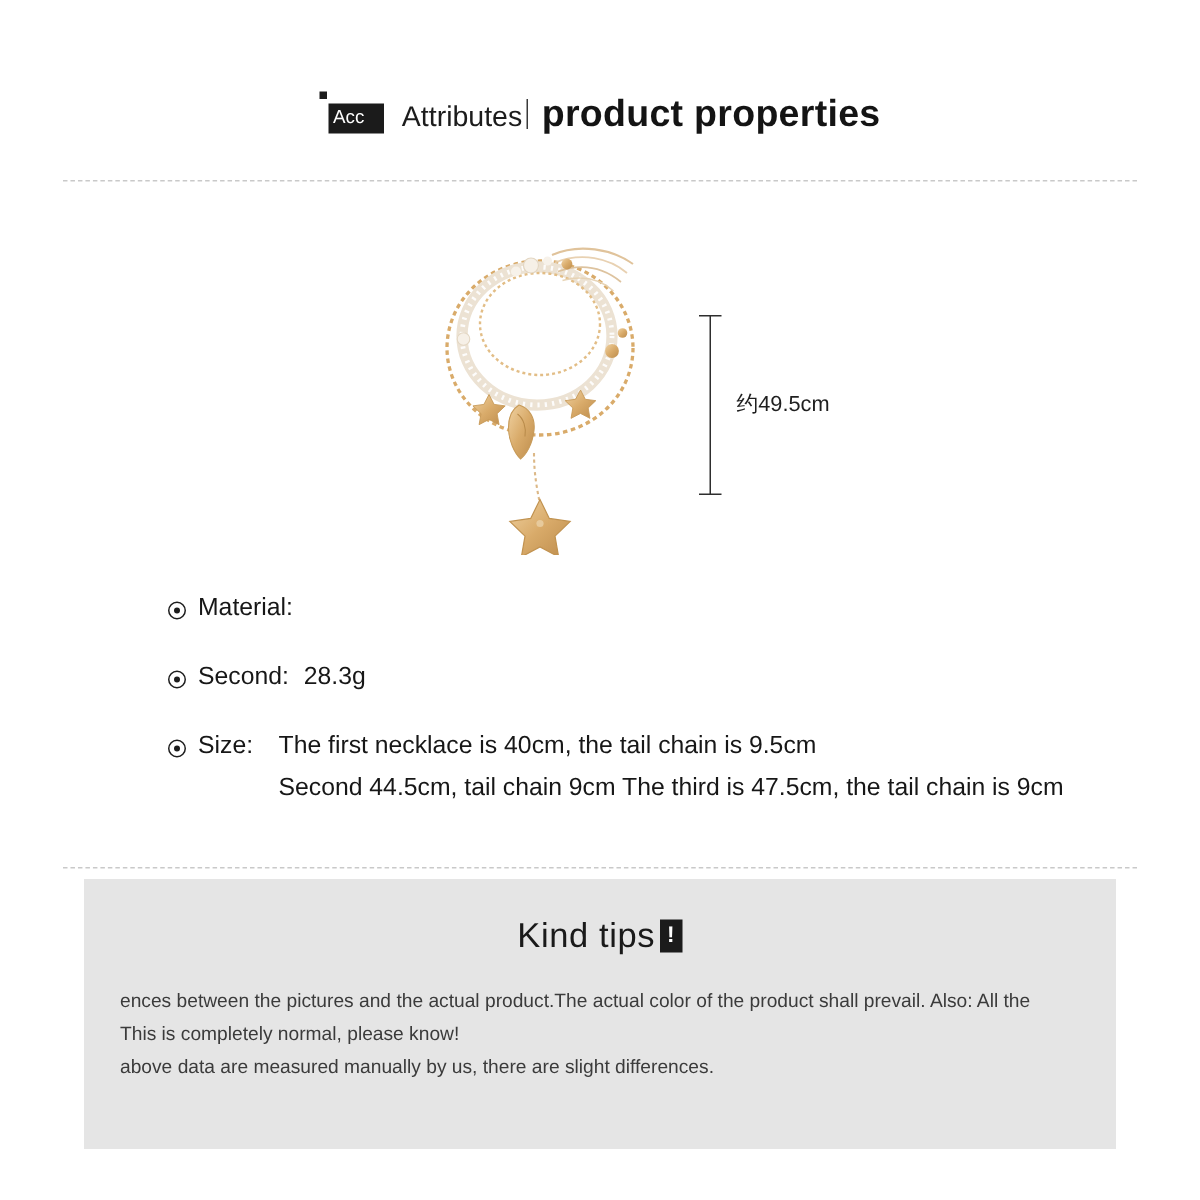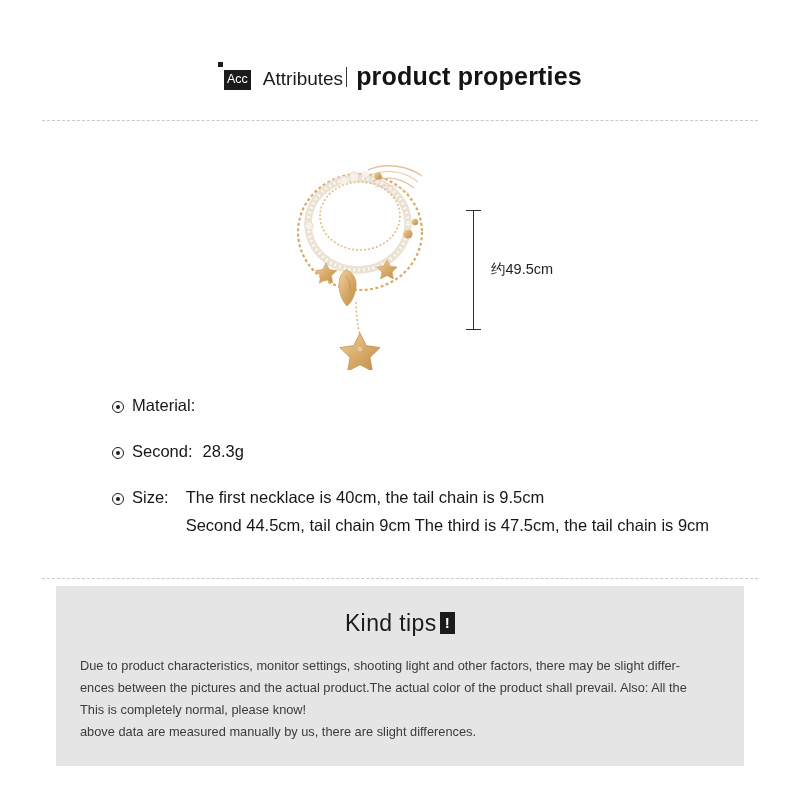--- a/index.html
+++ b/index.html
@@ -42,21 +42,21 @@
     position: relative;
     top: -18px;
     margin-right: 1px;
   }
   .badge {
     display: inline-block;
     background: #1b1b1b;
     color: #ffffff;
     font-size: 12.5px;
     line-height: 1;
-    padding: 3px 3px 4px 3px;
+    padding: 3px 13px 4px 3px;
     letter-spacing: 0px;
     position: relative;
     top: -2px;
   }
   .attr-word {
     font-size: 19px;
     color: #1c1c1c;
     letter-spacing: 0px;
     margin-left: 12px;
   }
@@ -323,20 +323,19 @@
 
   </div>
 
   <div class="dashed dashed-bottom"></div>
 
   <div class="tips">
     <div class="tips-title">
       <span>Kind tips</span><span class="excl">!</span>
     </div>
     <div class="tips-body">
-      <p>Due to product characteristics, monitor settings, shooting light and other factors, there may be slight  differ-</p>
       <p>ences between the pictures and the actual product.The actual color of the product shall prevail. Also: All the</p>
       <p>This is completely normal, please know!</p>
       <p>above data are measured manually by us, there are slight differences.</p>
     </div>
   </div>
 
 </div>
 
 </body></html>

